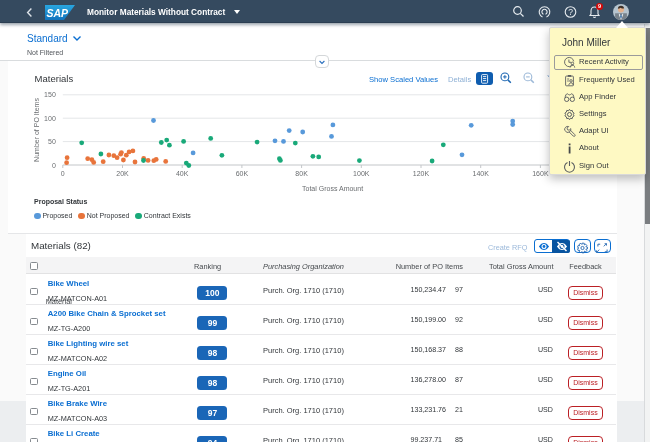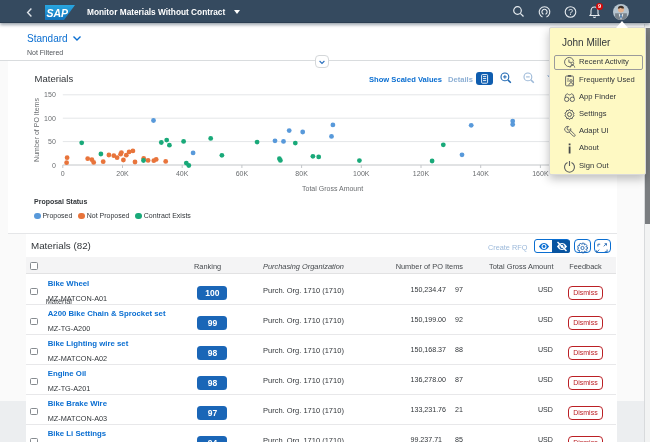--- a/index.html
+++ b/index.html
@@ -17,21 +17,21 @@
 
 #fhead { position:absolute; left:0; top:24px; width:650px; height:37px; background:#fff; border-bottom:1px solid #d9dcde; }
 #standard { position:absolute; left:27px; top:8.5px; font-size:10px; color:#0a6ed1; }
 #notfiltered { position:absolute; left:27px; top:25px; font-size:7px; color:#51555a; }
 #collapsebtn { position:absolute; left:315px; top:55px; width:14px; height:13px; background:#fff; border:1px solid #d4d7d9; border-radius:4px; z-index:5; }
 
 #card { position:absolute; left:8px; top:62px; width:609px; height:380px; }
 #chartbg { position:absolute; left:0; top:-1px; width:609px; height:172.5px; background:#fff; }
 #tablebg { position:absolute; left:18px; top:171.5px; width:591px; height:208.5px; background:#fff; }
 #charttitle { position:absolute; left:26.6px; top:11px; font-size:9.5px; color:#32363a; }
-.tb-link { position:absolute; top:12.5px; font-size:7.6px; color:#0a6ed1;font-weight:bold; }
+.tb-link { position:absolute; top:12.5px; font-size:7.6px; color:#0a6ed1; }
 
 #tbltitle { position:absolute; left:23px; top:177.5px; font-size:9.8px; color:#32363a; }
 #thead { position:absolute; left:18px; top:195px; width:590px; height:17px; background:#f4f4f5; border-bottom:1px solid #e2e2e3; font-size:7.4px; color:#45494d; }
 .row { position:absolute; left:18px; width:590px; height:30px; border-bottom:1px solid #e8e8ea; }
 .cb { position:absolute; left:4px; width:7.5px; height:7.5px; border:1px solid #858a8f; border-radius:1.5px; background:#fff; }
 .mname { position:absolute; left:21.7px; top:4.5px; font-size:7.8px; font-weight:bold; color:#0a6ed1; }
 .msub { position:absolute; left:21.7px; top:19px; font-size:7.3px; color:#32363a; }
 .rbadge { position:absolute; left:171.4px; top:11px; width:30px; height:14px; background:#1a66b7; border-radius:3.5px; color:#fff; font-size:8.5px; font-weight:bold; text-align:center; line-height:14px; }
 .org { position:absolute; left:237px; top:11.5px; font-size:7.5px; color:#32363a; }
 .poitems { position:absolute; left:337px; width:100px; top:11.5px; font-size:7.1px; color:#32363a; text-align:right; }
@@ -284,21 +284,21 @@
         <div class="msub">MZ-MATCON-A03</div>
         <div class="rbadge">97</div>
         <div class="org">Purch. Org. 1710 (1710)</div>
         <div class="poitems">21</div>
         <div class="amount">133,231.76</div>
         <div class="usd">USD</div>
         <div class="dismiss">Dismiss</div>
       </div>
       <div class="row" style="top:362.5px;">
         <div class="cb" style="top:13px;"></div>
-        <div class="mname">Bike Li Settings</div>
+        <div class="mname">Bike Li Create</div>
         <div class="rbadge">94</div>
         <div class="org">Purch. Org. 1710 (1710)</div>
         <div class="poitems">85</div>
         <div class="amount">99,237.71</div>
         <div class="usd">USD</div>
         <div class="dismiss">Dismiss</div>
       </div>
     </div>
 </div>
 

